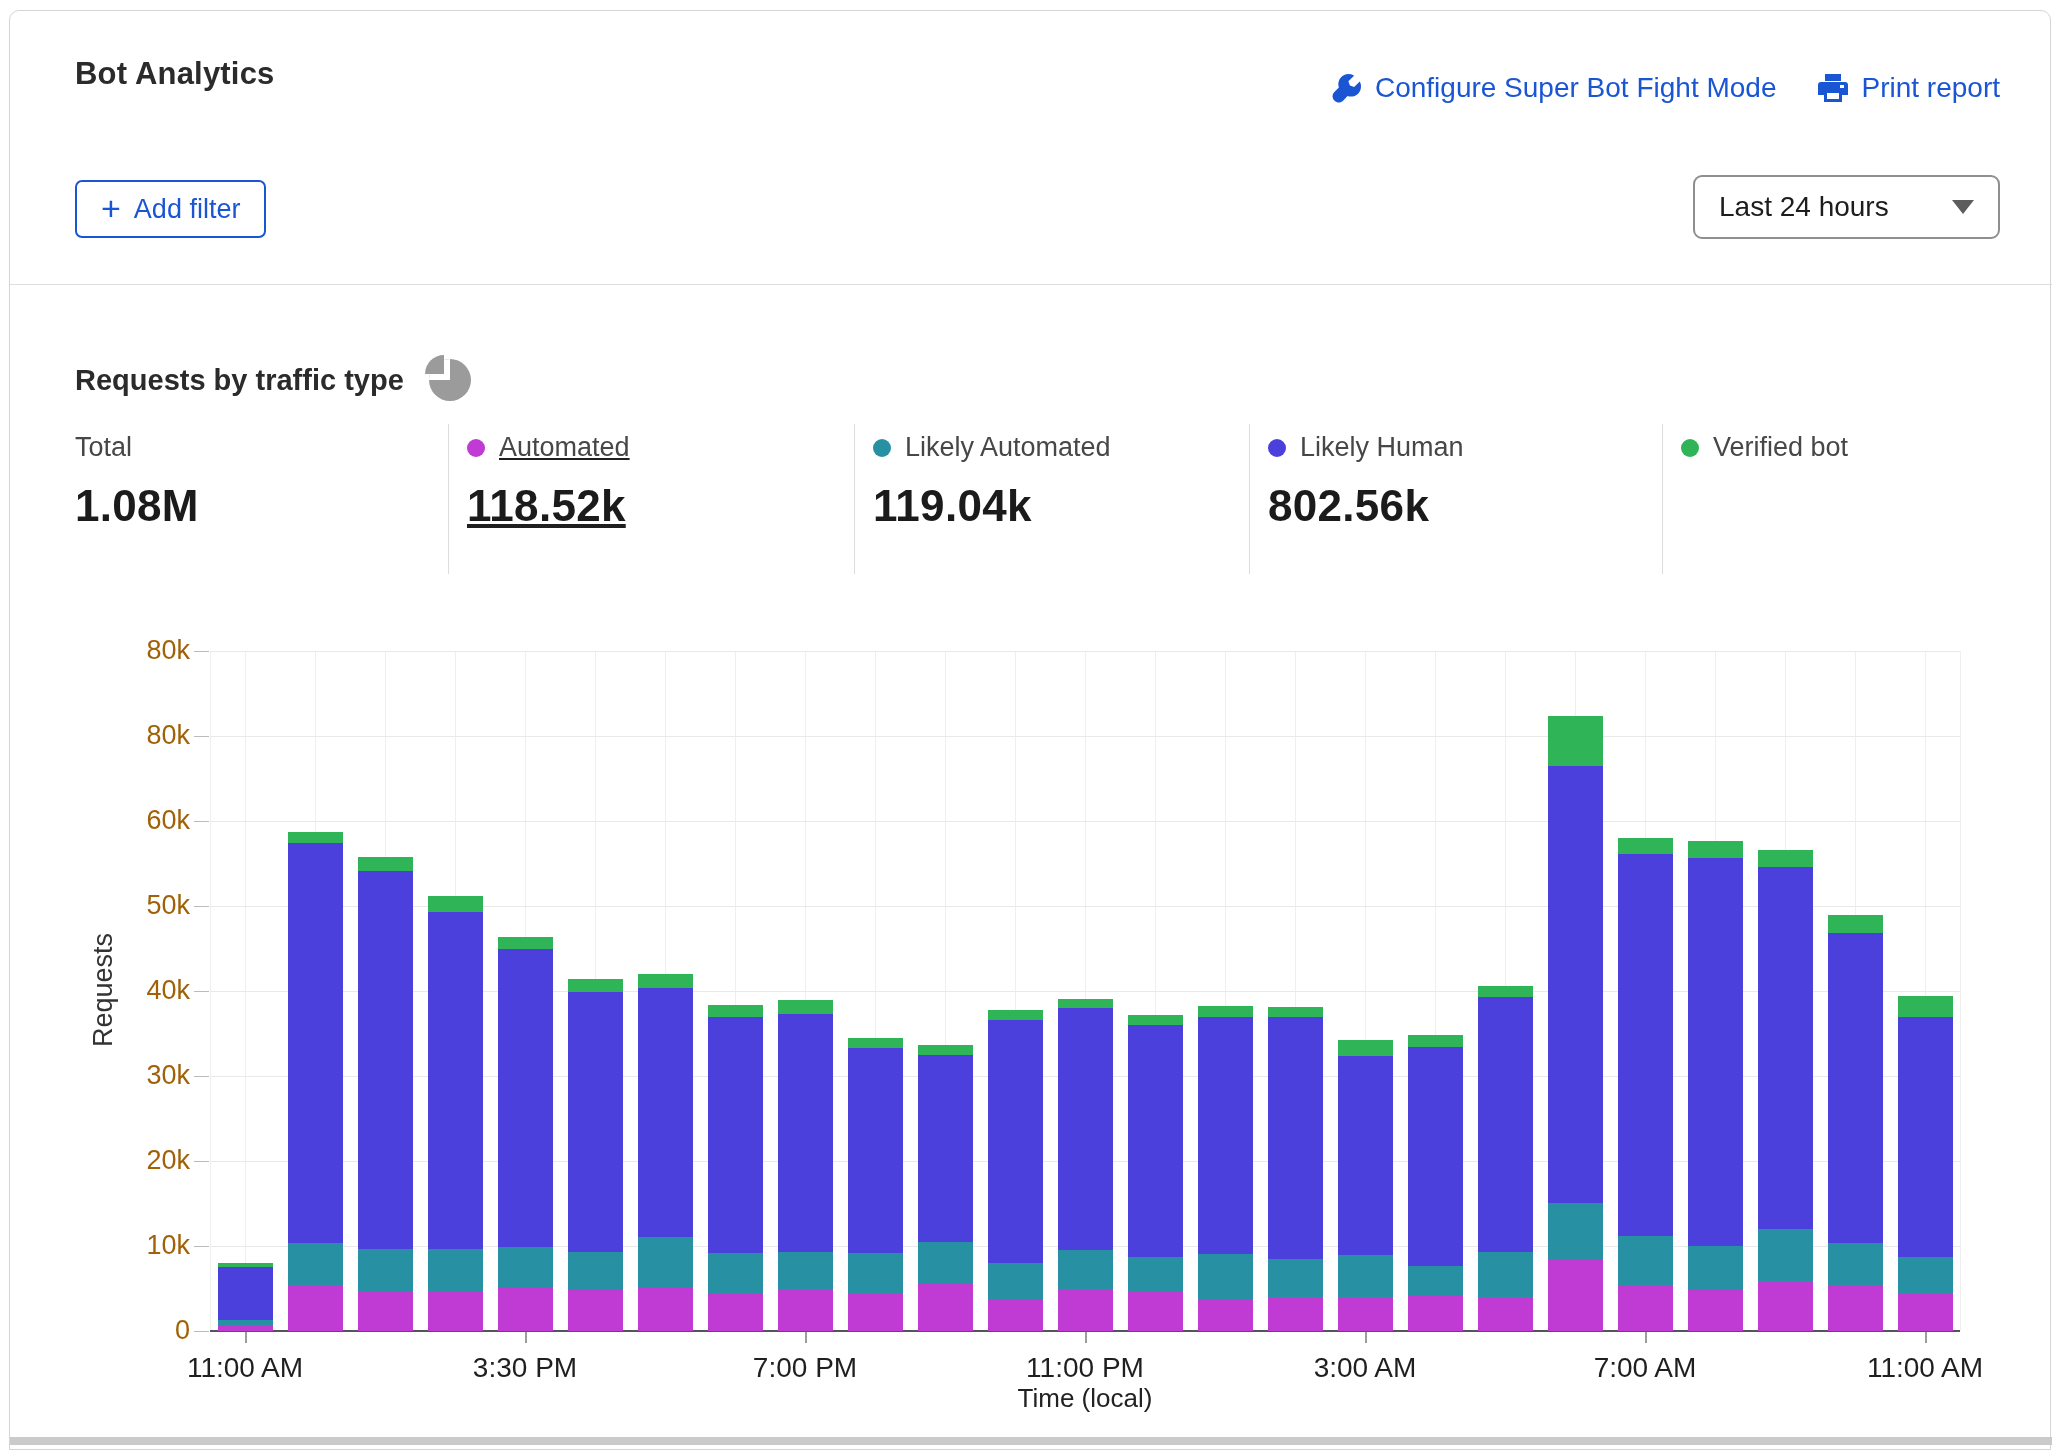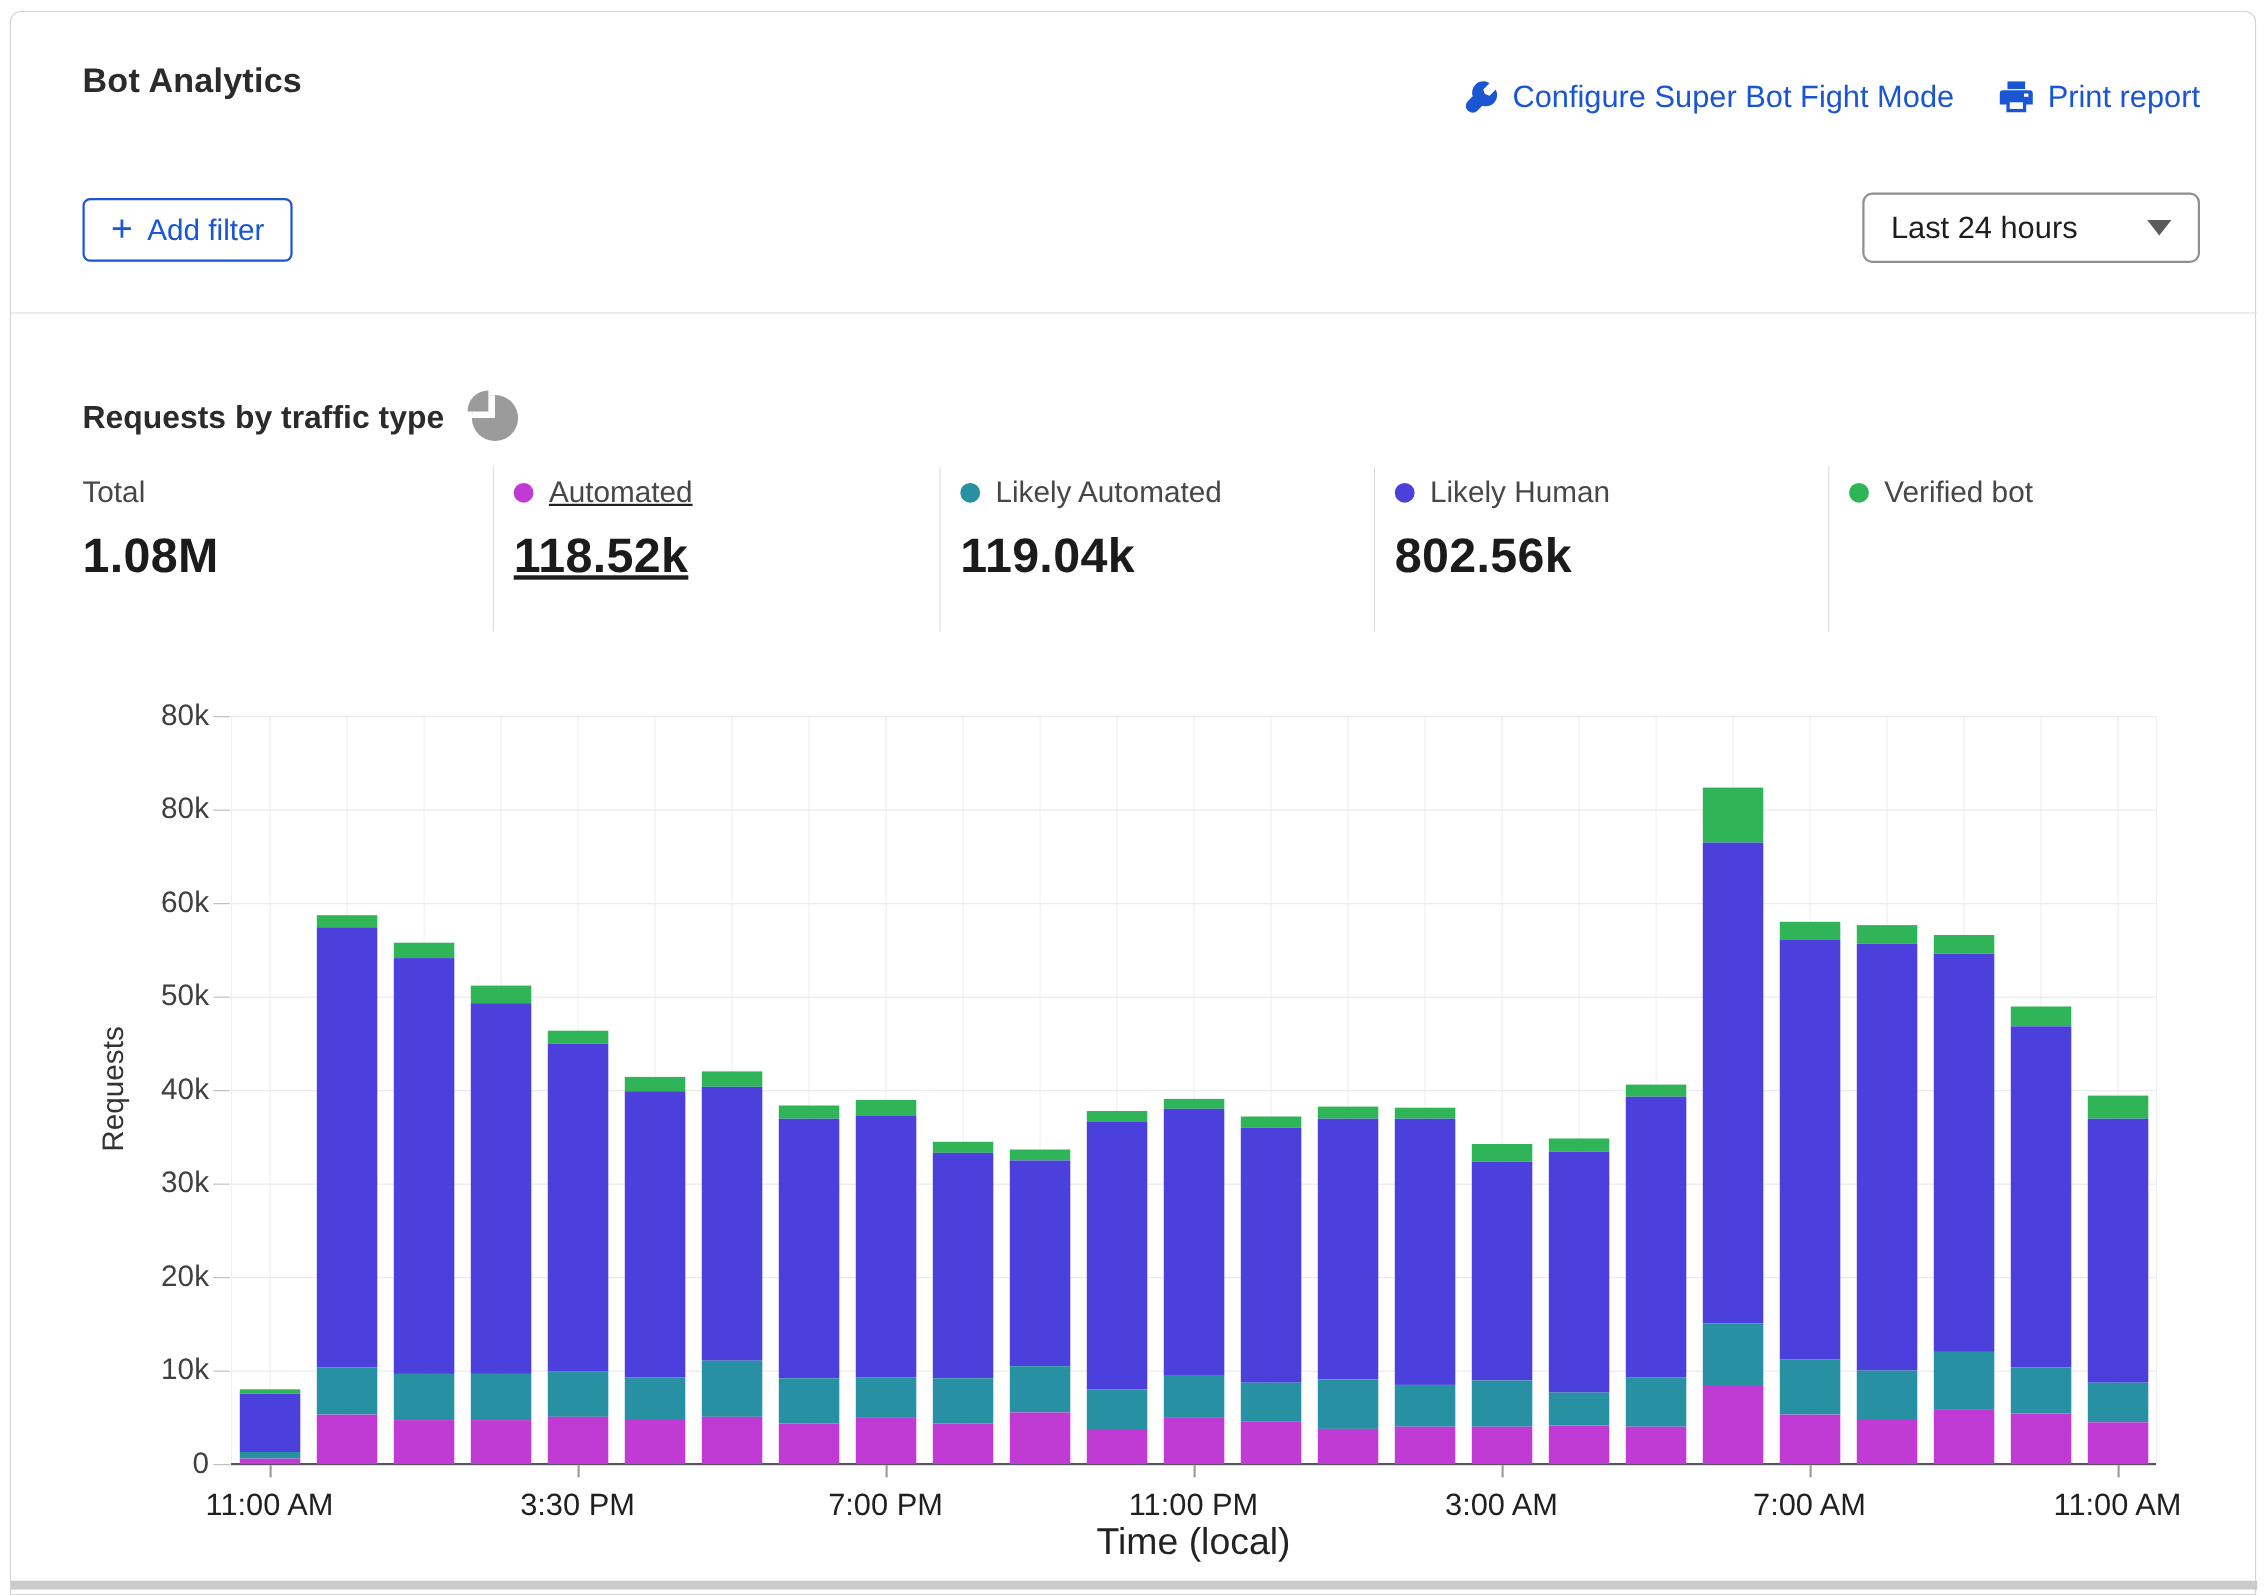--- a/index.html
+++ b/index.html
@@ -32,27 +32,27 @@
   .stat-label-row{display:flex;align-items:center;gap:14px;font-size:27px;color:#474747;}
   .dot{width:18px;height:18px;border-radius:50%;flex:none;}
   .stat-value{font-size:44px;font-weight:700;color:#1b1b1b;margin-top:18px;letter-spacing:.3px;}
 
   
   #chart-layer{left:0;top:0;width:2062px;height:1450px;}
   .vgrid{position:absolute;width:1px;background:#efefef;}
   .hgrid{position:absolute;height:1px;background:#e9e9e9;}
   .baseline{position:absolute;height:2px;background:#54555a;}
   .ytick{position:absolute;width:15px;height:1px;background:#bbbbbb;}
-  .ylab{position:absolute;width:130px;text-align:right;font-size:27px;color:#404040;transform:translateY(-52%);}
+  .ylab{position:absolute;width:130px;text-align:right;font-size:27px;color:#a16207;transform:translateY(-52%);}
   .xtick{position:absolute;width:2px;height:11px;background:#9c9c9c;}
   .xlab{position:absolute;transform:translateX(-50%);font-size:28px;color:#1f1f1f;white-space:nowrap;}
   .bar{position:absolute;display:flex;flex-direction:column;}
   .seg{width:100%;flex:none;}
   .y-axis-title{left:103px;top:990px;transform:translate(-50%,-50%) rotate(-90deg);font-size:27px;color:#333;}
-  .x-axis-title{left:1085px;top:1383px;transform:translateX(-50%);font-size:34px;color:#222;}
+  .x-axis-title{left:1085px;top:1383px;transform:translateX(-50%);font-size:26px;color:#222;}
   .bottom-bar{left:10px;top:1437px;width:2042px;height:8px;background:#cacaca;}
 </style>
 </head>
 <body>
 
 <div class="page">
   <div class="card"></div>
 
   <div class="abs page-title">Bot Analytics</div>
 

